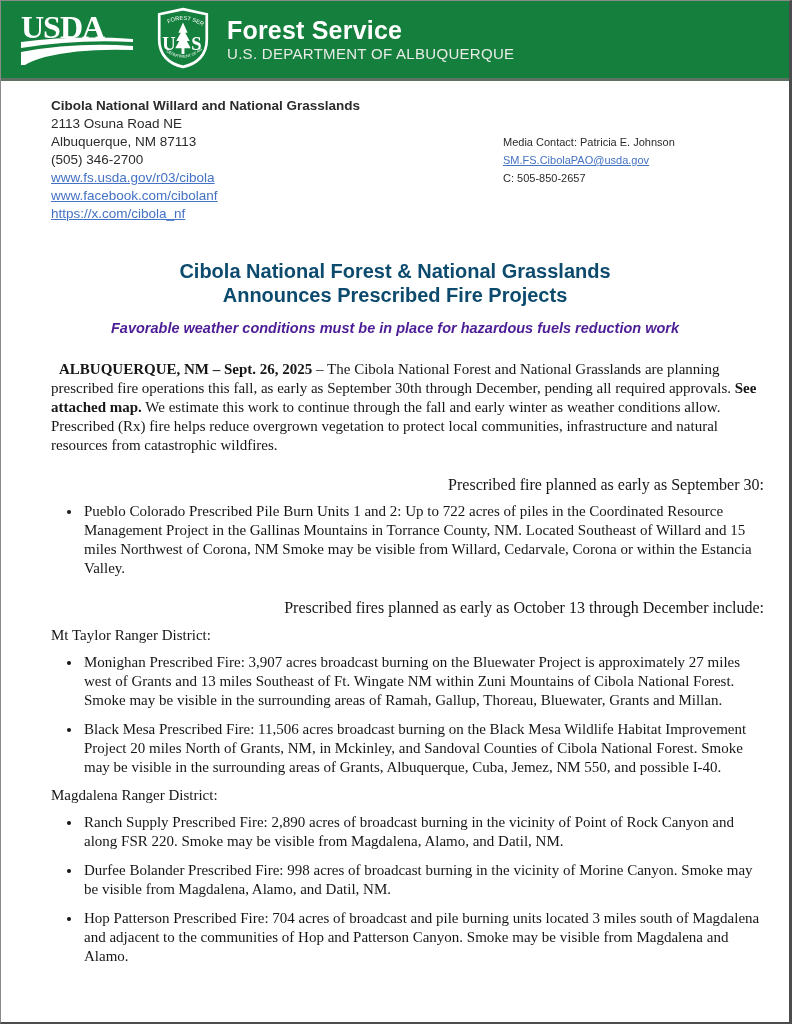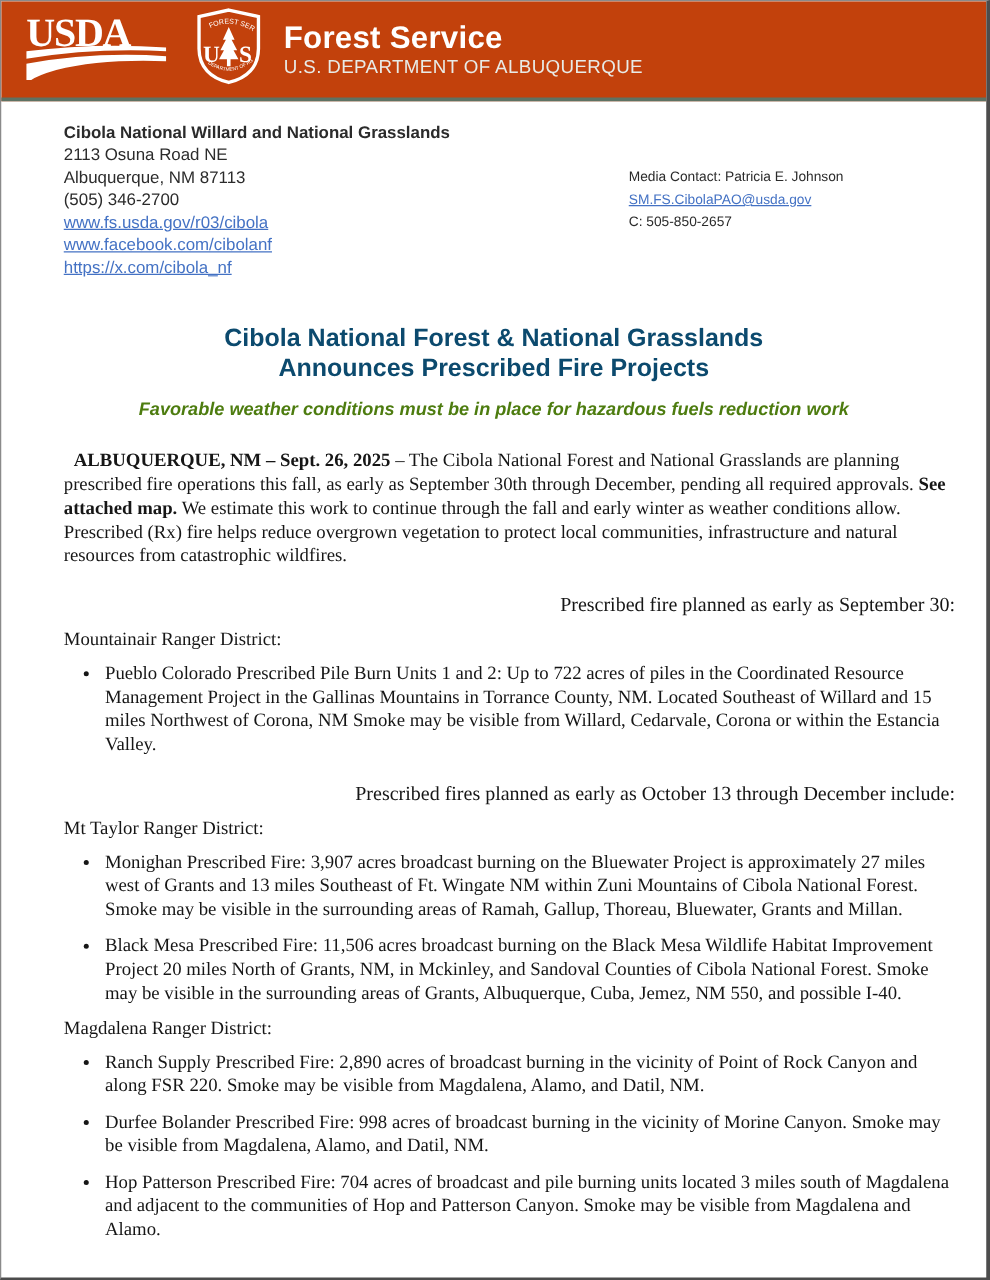--- a/index.html
+++ b/index.html
@@ -11,21 +11,21 @@
     background:#ffffff;
     border:1px solid #8a8a8a;
     border-right:3px solid #4c4c4c;
     border-bottom:2px solid #4c4c4c;
     font-family:"Liberation Sans", sans-serif;
     overflow:hidden;
   }
   
   .banner{
     height:77px;
-    background:#c2410c;
+    background:#15803d;
     border-bottom:3px solid #5e7263;
     display:flex;
     align-items:center;
     padding-left:20px;
   }
   .usda-logo{flex:0 0 auto;}
   .fs-shield{flex:0 0 auto;margin-left:22px;}
   .banner-text{margin-left:16px;color:#ffffff;}
   .banner-title{
     font-size:25px;font-weight:600;letter-spacing:.2px;line-height:27px;
@@ -41,21 +41,21 @@
   .contact-left{font-size:13.5px;line-height:18px;color:#2b2b2b;width:400px;}
   .contact-left .org{font-weight:bold;}
   .contact-right{font-size:11px;line-height:18px;color:#2b2b2b;margin-top:36px;width:240px;}
   a.doc-link{color:#4472c4;text-decoration:underline;cursor:pointer;}
   
   .title-block{margin-top:36px;text-align:center;padding:0 60px;}
   .doc-title{
     color:#0c4a6e;font-size:20px;font-weight:bold;line-height:24px;
   }
   .doc-subtitle{
-    margin-top:13px;color:#4d7c0f;font-size:14.5px;font-weight:bold;font-style:italic;
+    margin-top:13px;color:#4c1d95;font-size:14.5px;font-weight:bold;font-style:italic;
   }
   
   .body-copy{
     padding:24px 25px 0 50px;
     font-family:"Liberation Serif", serif;
     font-size:15px;line-height:19px;color:#161616;
   }
   .lead{margin:0;text-indent:8px;}
   .section-heading{
     margin:20px 0 0;font-weight:normal;font-size:16px;text-align:right;
@@ -121,21 +121,20 @@
       <div>Announces Prescribed Fire Projects</div>
     </div>
     <div class="doc-subtitle">Favorable weather conditions must be in place for hazardous fuels reduction work</div>
   </div>
 
   <div class="body-copy">
 
     <p class="lead"><b>ALBUQUERQUE, NM – Sept. 26, 2025</b><span> – </span><span>The Cibola National Forest and National Grasslands are planning prescribed fire operations this fall, as early as September 30th through December, pending all required approvals. </span><b>See attached map.</b><span> We estimate this work to continue through the fall and early winter as weather conditions allow. Prescribed (Rx) fire helps reduce overgrown vegetation to protect local communities, infrastructure and natural resources from catastrophic wildfires.</span></p>
 
     <p class="section-heading">Prescribed fire planned as early as September 30:</p>
-    <p class="district-name">Mountainair Ranger District:</p>
     <ul class="burn-list">
       <li>Pueblo Colorado Prescribed Pile Burn Units 1 and 2: Up to 722 acres of piles in the Coordinated Resource Management Project in the Gallinas Mountains in Torrance County, NM. Located Southeast of Willard and 15 miles Northwest of Corona, NM Smoke may be visible from Willard, Cedarvale, Corona or within the Estancia Valley.</li>
     </ul>
 
     <p class="section-heading">Prescribed fires planned as early as October 13 through December include:</p>
     <p class="district-name">Mt Taylor Ranger District:</p>
     <ul class="burn-list">
       <li>Monighan Prescribed Fire: 3,907 acres broadcast burning on the Bluewater Project is approximately 27 miles west of Grants and 13 miles Southeast of Ft. Wingate NM within Zuni Mountains of Cibola National Forest. Smoke may be visible in the surrounding areas of Ramah, Gallup, Thoreau, Bluewater, Grants and Millan.</li>
       <li>Black Mesa Prescribed Fire: 11,506 acres broadcast burning on the Black Mesa Wildlife Habitat Improvement Project 20 miles North of Grants, NM, in Mckinley, and Sandoval Counties of Cibola National Forest. Smoke may be visible in the surrounding areas of Grants, Albuquerque, Cuba, Jemez, NM 550, and possible I-40.</li>
     </ul>

